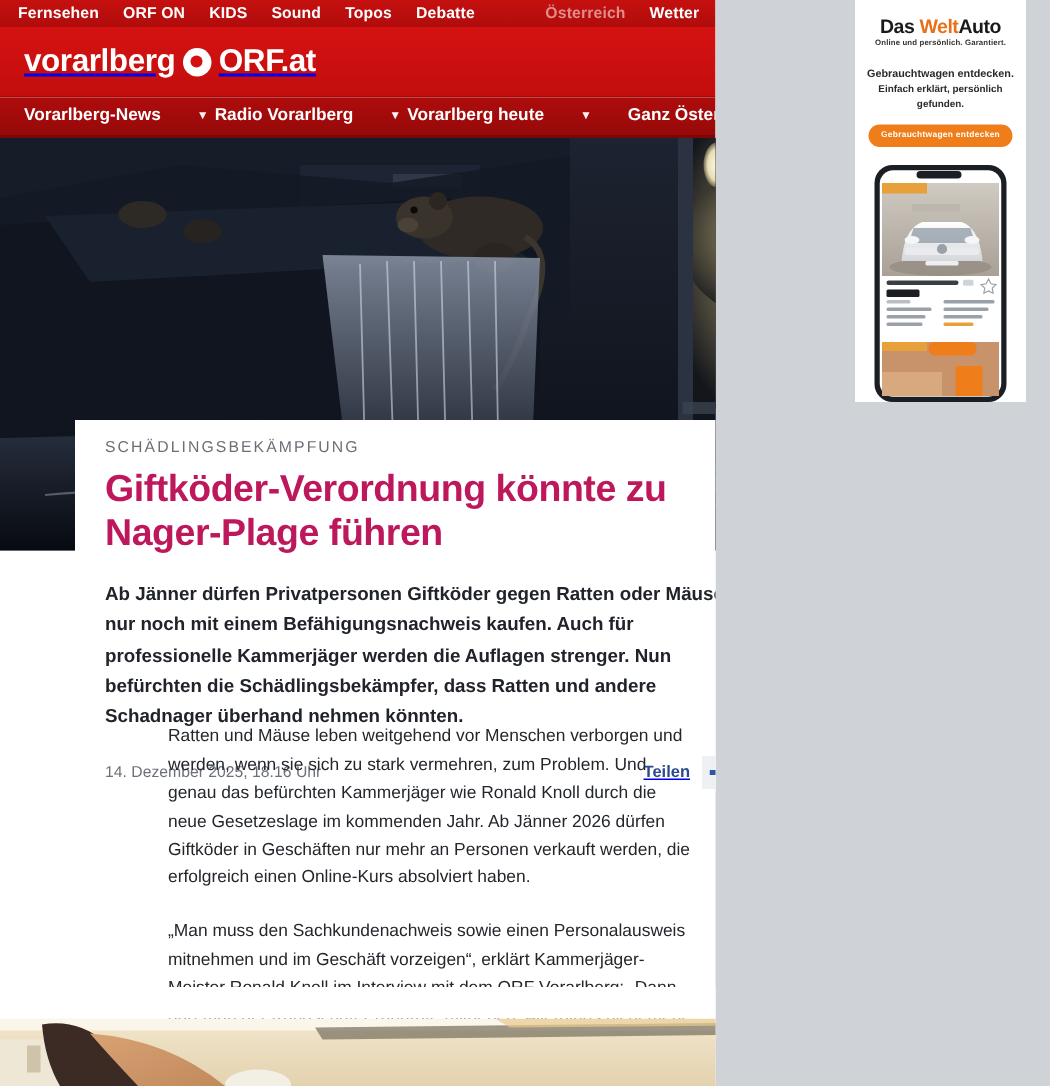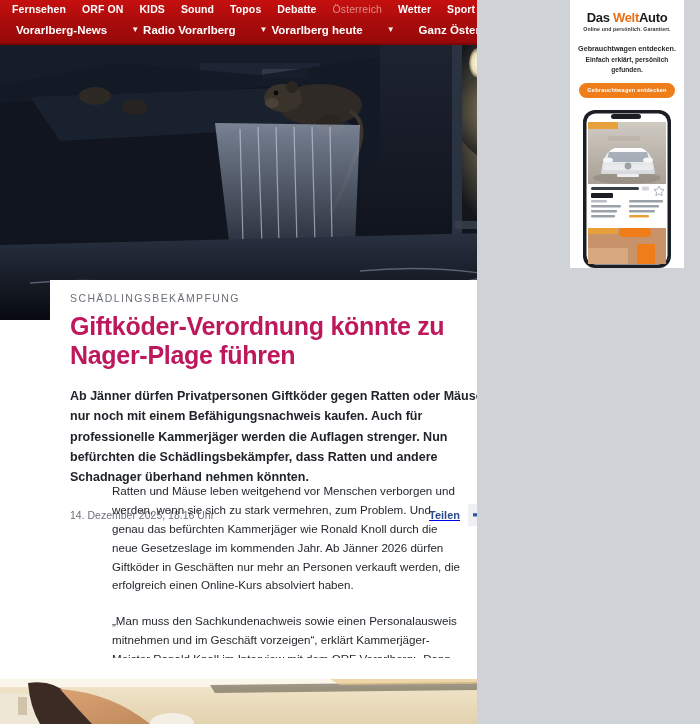--- a/index.html
+++ b/index.html
@@ -19,21 +19,21 @@
   .netbar {
     height:18px; background:#c00d0d;
     background:linear-gradient(to bottom,#c5100f 0%,#b00c0c 100%);
     display:flex; align-items:center; gap:0px;
     padding:0 4px; overflow:hidden; white-space:nowrap;
   }
   .netbar a {
     color:#ffffff; font-size:10.5px; font-weight:bold; text-decoration:none;
     padding:0 8px; letter-spacing:.1px; line-height:18px;
   }
-  .netbar a.muted { color:#e08c8c; font-weight:normal; }
+  .netbar a.muted { color:#e08c8c; font-weight:bold;margin-left:31px; }
 
   
   .brandband {
     height:47px; background:#d40f0f;
     background:linear-gradient(to bottom,#d51212 0%,#c30d0d 100%);
     display:flex; align-items:center; padding-left:16px;
     border-bottom:1px solid #a80a0a;
   }
   .logo { display:flex; align-items:center; gap:5px; }
   .logo .lg-region { color:#fff; font-size:21px; font-weight:bold; letter-spacing:-.3px; }
@@ -138,20 +138,29 @@
       <a href="#">Sound</a>
       <a href="#">Topos</a>
       <a href="#">Debatte</a>
       <a href="#" class="muted">Österreich</a>
       <a href="#">Wetter</a>
       <a href="#">Sport</a>
       <a href="#">News</a>
       <a href="#">ORF.at im Überblick</a>
     </div>
 
+    <div class="brandband">
+      <a href="#" class="logo">
+        <span class="lg-region">vorarlberg</span>
+        <span class="lg-dot">
+            <i></i>
+          </span>
+        <span class="lg-orf">ORF.at</span>
+      </a>
+    </div>
 
     <div class="secnav">
       <a href="#" class="item">
         <span>Vorarlberg-News</span>
       </a>
       <a href="#" class="item">
         <span class="chev">▼</span>
         <span>Radio Vorarlberg</span>
       </a>
       <a href="#" class="item">

